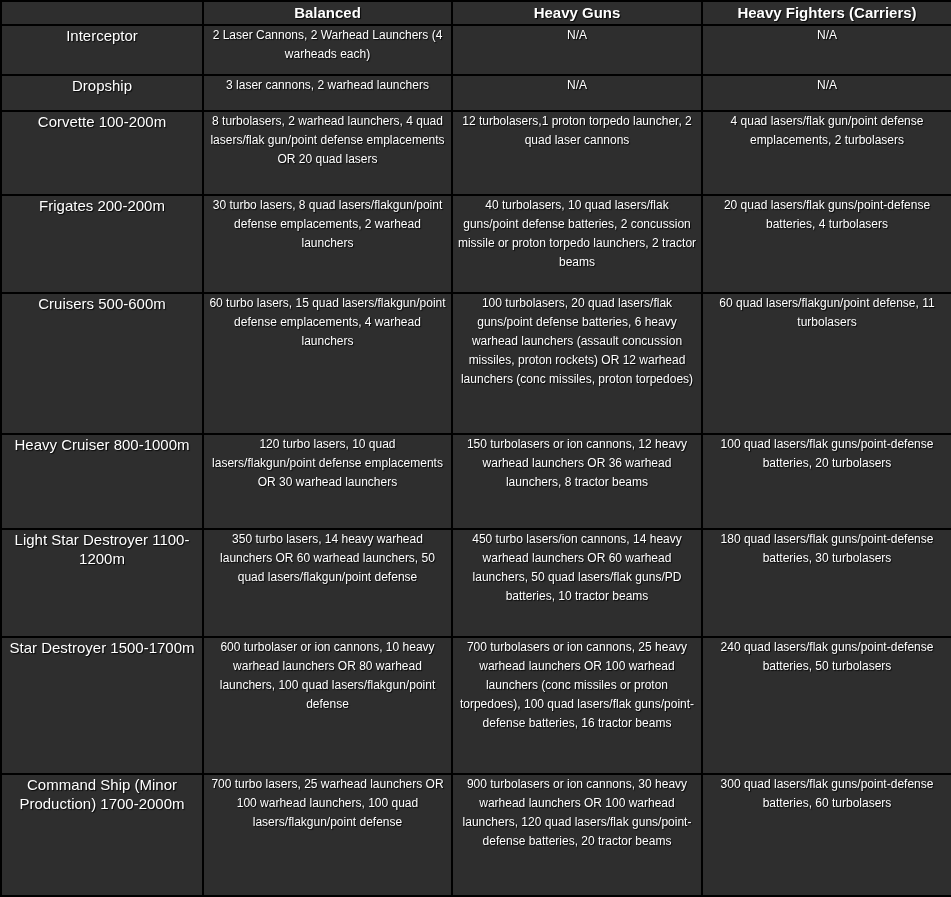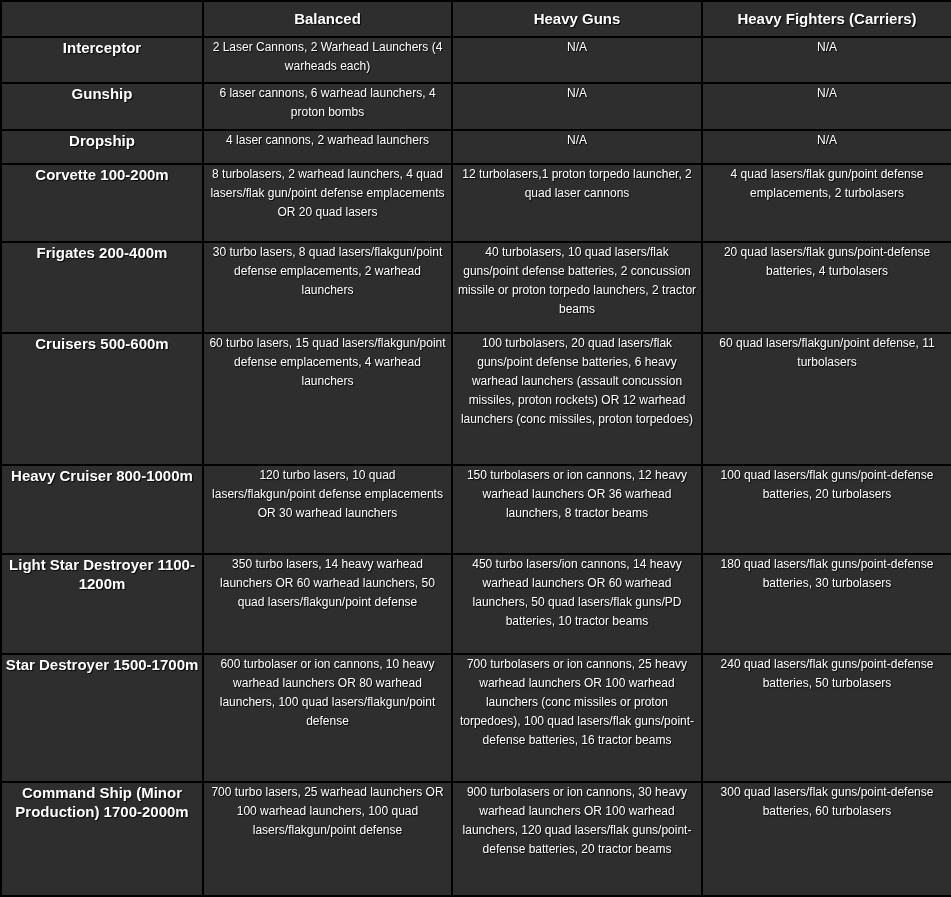--- a/index.html
+++ b/index.html
@@ -29,70 +29,64 @@
     overflow: hidden;
   }
   table.weapons thead th {
     vertical-align: middle;
     font-size: 15px;
     font-weight: bold;
     line-height: 18px;
     padding: 1px 3px;
   }
   table.weapons td.ship-name {
-    font-weight: bold;
+    font-weight: normal;
     font-size: 15px;
     line-height: 19px;
   }
 </style>
 </head>
 <body>
 
 <table class="weapons">
   <colgroup>
     <col style="width:202px">
     <col style="width:249px">
     <col style="width:250px">
     <col style="width:250px">
   </colgroup>
   <thead>
-    <tr style="height:36px">
+    <tr style="height:24px">
       <th></th>
       <th>Balanced</th>
       <th>Heavy Guns</th>
       <th>Heavy Fighters (Carriers)</th>
     </tr>
   </thead>
   <tbody>
     <tr style="height:38px">
       <td class="ship-name">Interceptor</td>
       <td>2 Laser Cannons, 2 Warhead Launchers (4 warheads each)</td>
       <td>N/A</td>
       <td>N/A</td>
     </tr>
-    <tr style="height:38px">
-      <td class="ship-name">Gunship</td>
-      <td>6 laser cannons, 6 warhead launchers, 4 proton bombs</td>
-      <td>N/A</td>
-      <td>N/A</td>
-    </tr>
     <tr style="height:29px">
       <td class="ship-name">Dropship</td>
-      <td>4 laser cannons, 2 warhead launchers</td>
+      <td>3 laser cannons, 2 warhead launchers</td>
       <td>N/A</td>
       <td>N/A</td>
     </tr>
     <tr style="height:68px">
       <td class="ship-name">Corvette 100-200m</td>
       <td>8 turbolasers, 2 warhead launchers, 4 quad lasers/flak gun/point defense emplacements OR 20 quad lasers</td>
       <td>12 turbolasers,1 proton torpedo launcher, 2 quad laser cannons</td>
       <td>4 quad lasers/flak gun/point defense emplacements, 2 turbolasers</td>
     </tr>
     <tr style="height:76px">
-      <td class="ship-name">Frigates 200-400m</td>
+      <td class="ship-name">Frigates 200-200m</td>
       <td>30 turbo lasers, 8 quad lasers/flakgun/point defense emplacements, 2 warhead launchers</td>
       <td>40 turbolasers, 10 quad lasers/flak guns/point defense batteries, 2 concussion missile or proton torpedo launchers, 2 tractor beams</td>
       <td>20 quad lasers/flak guns/point-defense batteries, 4 turbolasers</td>
     </tr>
     <tr style="height:114px">
       <td class="ship-name">Cruisers 500-600m</td>
       <td>60 turbo lasers, 15 quad lasers/flakgun/point defense emplacements, 4 warhead launchers</td>
       <td>100 turbolasers, 20 quad lasers/flak guns/point defense batteries, 6 heavy warhead launchers (assault concussion missiles, proton rockets) OR 12 warhead launchers (conc missiles, proton torpedoes)</td>
       <td>60 quad lasers/flakgun/point defense, 11 turbolasers</td>
     </tr>

